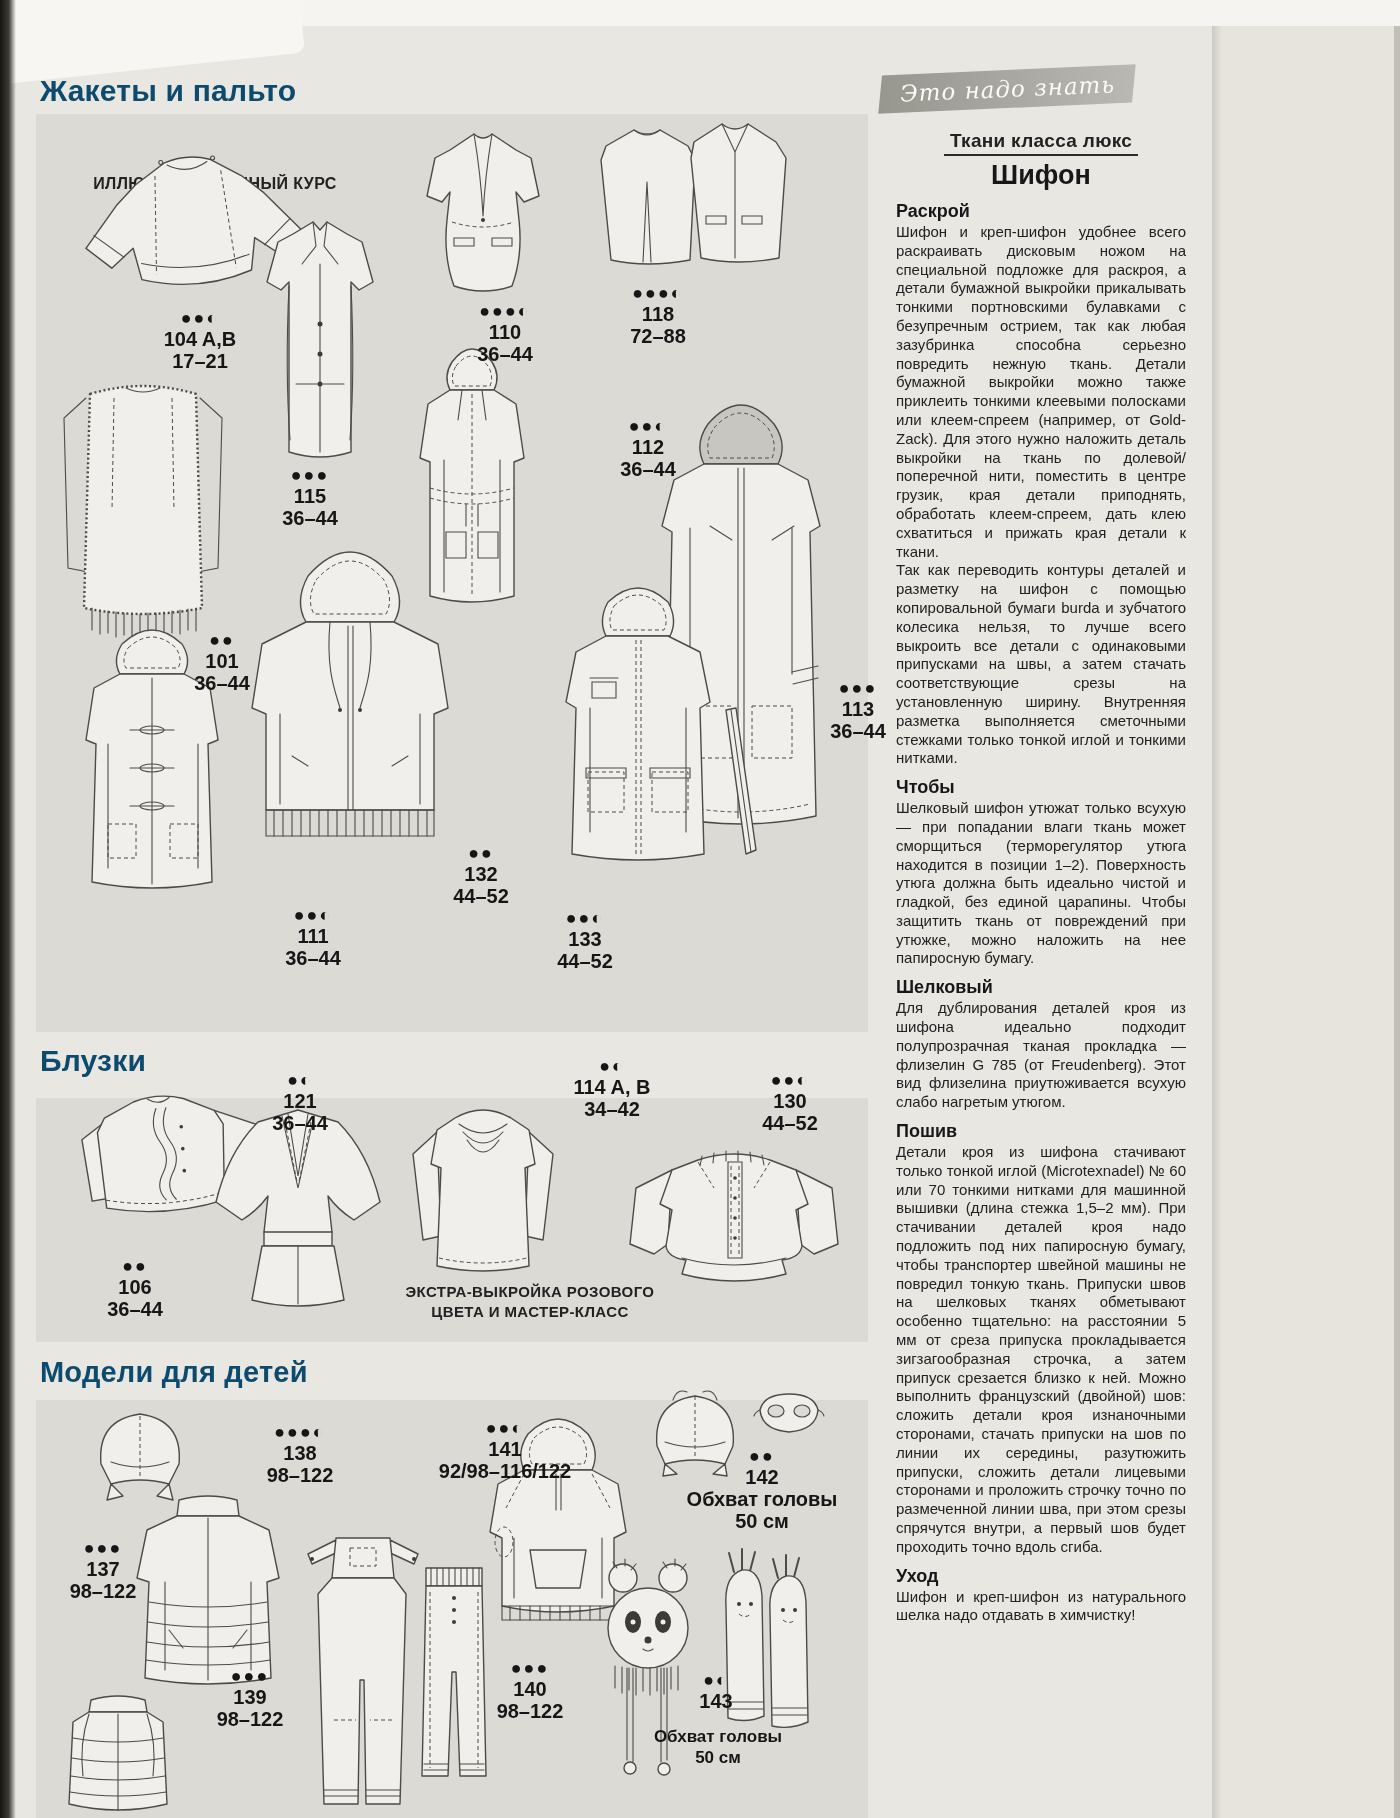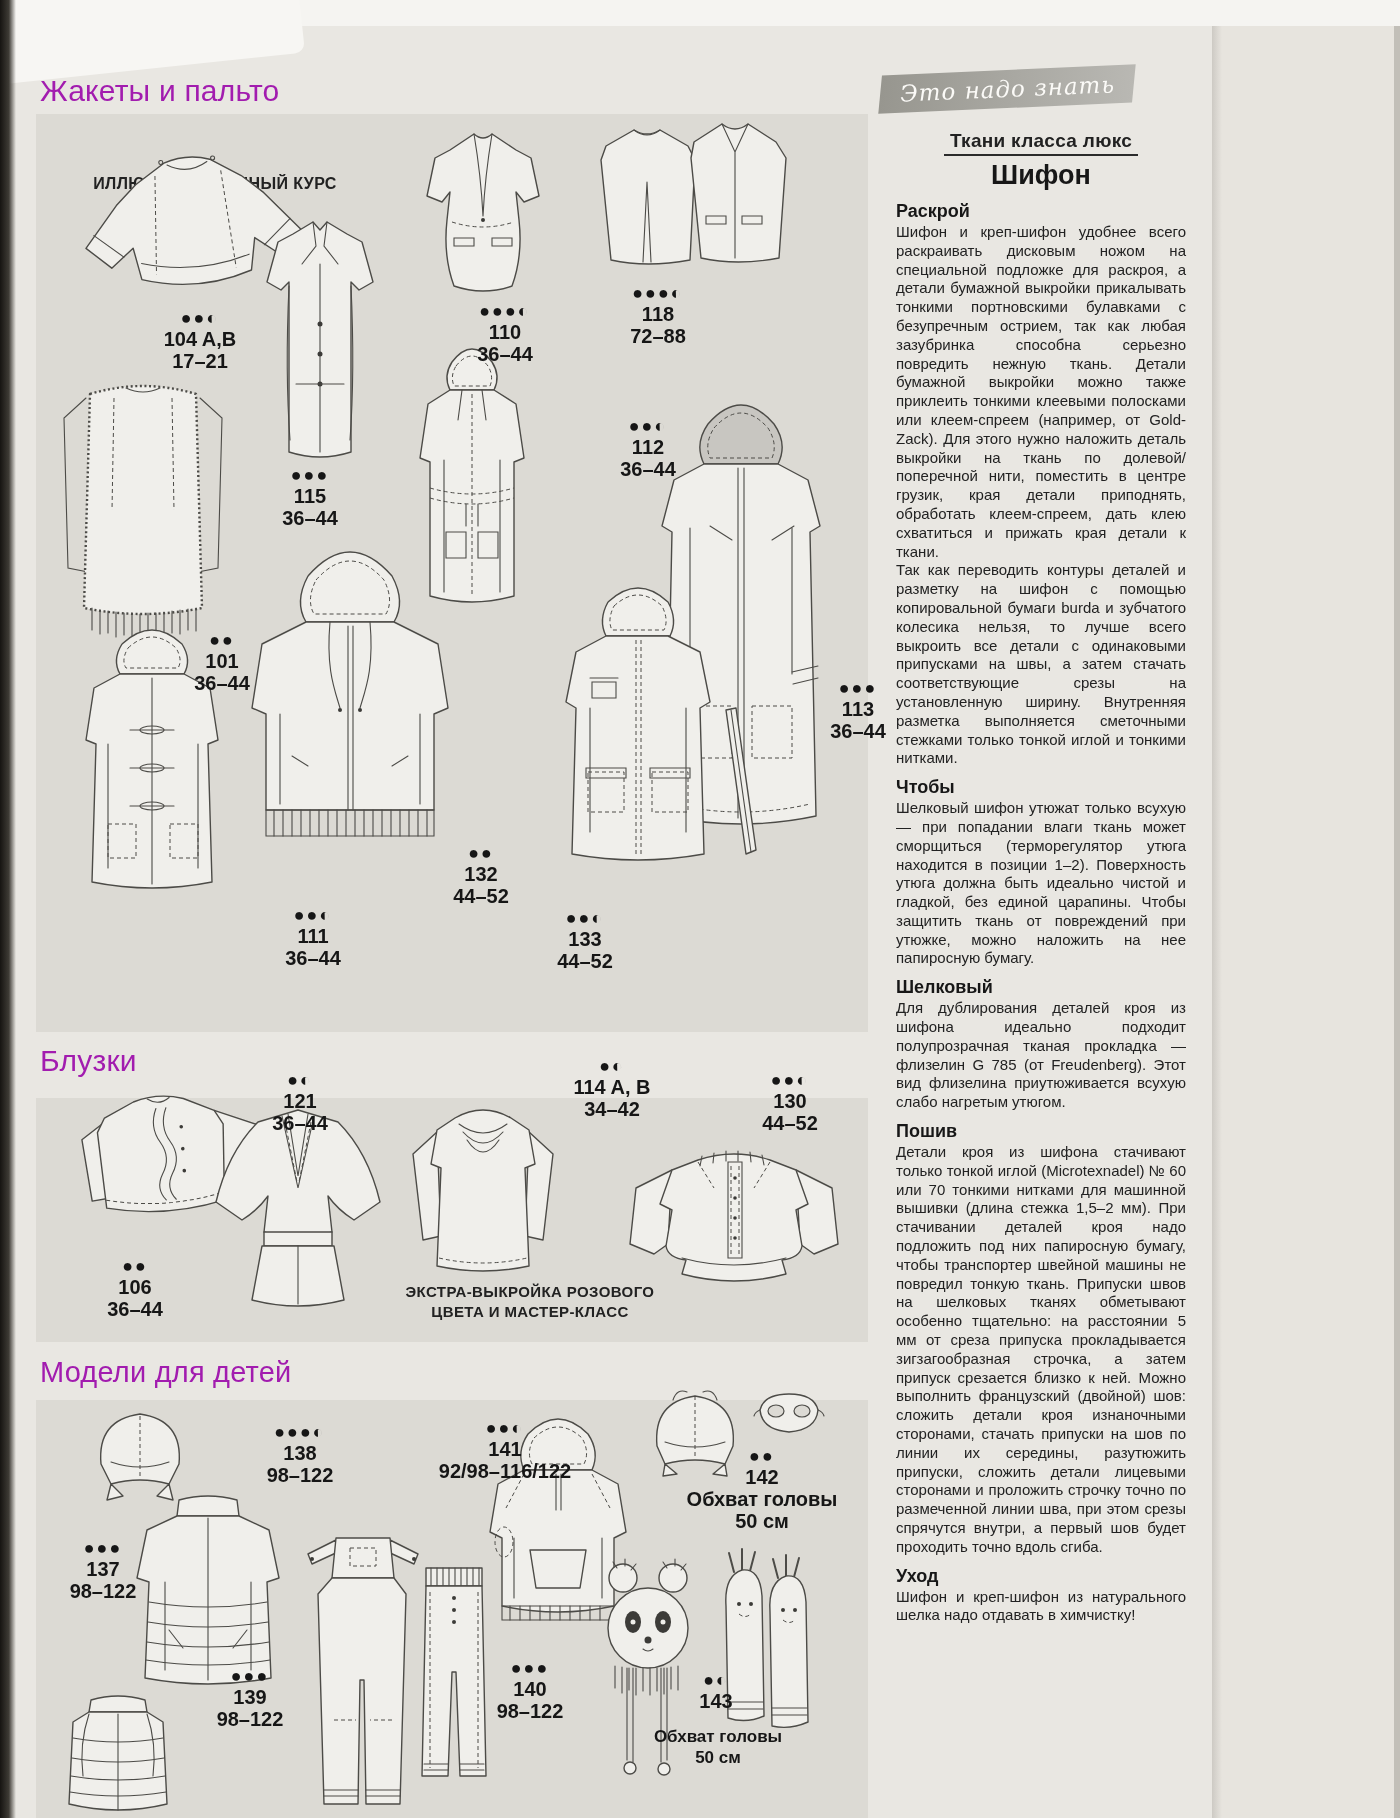--- a/index.html
+++ b/index.html
@@ -6,21 +6,21 @@
   body{background:#b9b6b0;font-family:"Liberation Sans",sans-serif;}
   .page{position:relative;width:1400px;height:1818px;background:#e9e7e2;overflow:hidden;margin:0 auto;}
   .top-strip{position:absolute;left:0;top:0;width:100%;height:26px;background:#f5f4f1;}
   .corner{position:absolute;left:-30px;top:-42px;width:330px;height:112px;background:#f7f6f3;transform:rotate(-6deg);border-radius:10px;}
   .spine{position:absolute;left:0;top:0;width:16px;height:100%;background:linear-gradient(90deg,#161411 0%,#3e3b35 55%,rgba(62,59,53,0) 100%);}
   .edge-right{position:absolute;left:1212px;top:0;width:188px;height:100%;background:linear-gradient(90deg,#cdcac4 0,#e7e4de 10px,#e7e4de 100%);}
   .edge-line{position:absolute;left:1394px;top:0;width:6px;height:100%;background:#c2bfb8;}
   .ghost{position:absolute;background:#6a685f;filter:blur(2px);border-radius:3px;}
 
   .panel{position:absolute;left:36px;width:832px;background:#dcdad4;}
-  .sec-heading{position:absolute;font-weight:normal;color:#a21caf;font-size:30px;letter-spacing:.2px;}
+  .sec-heading{position:absolute;font-weight:bold;color:#0c4a6e;font-size:30px;letter-spacing:.2px;}
   .course-note,.extra-note{position:absolute;text-align:center;font-weight:600;color:#222;font-size:16px;line-height:20px;letter-spacing:.4px;}
 
   .label{position:absolute;transform:translateX(-50%);text-align:center;color:#161616;font-weight:bold;white-space:nowrap;}
   .label .dots{font-size:18px;line-height:20px;letter-spacing:2px;}
   .label .num{font-size:20px;line-height:22px;}
   .label .sz{font-size:20px;line-height:22px;}
   .head-note{position:absolute;transform:translateX(-50%);text-align:center;color:#161616;font-weight:bold;font-size:17px;line-height:21px;white-space:nowrap;}
 
   .sk{position:absolute;}
   .o{fill:#f0efeb;stroke:#4c4b47;stroke-width:1.4;stroke-linejoin:round;}

